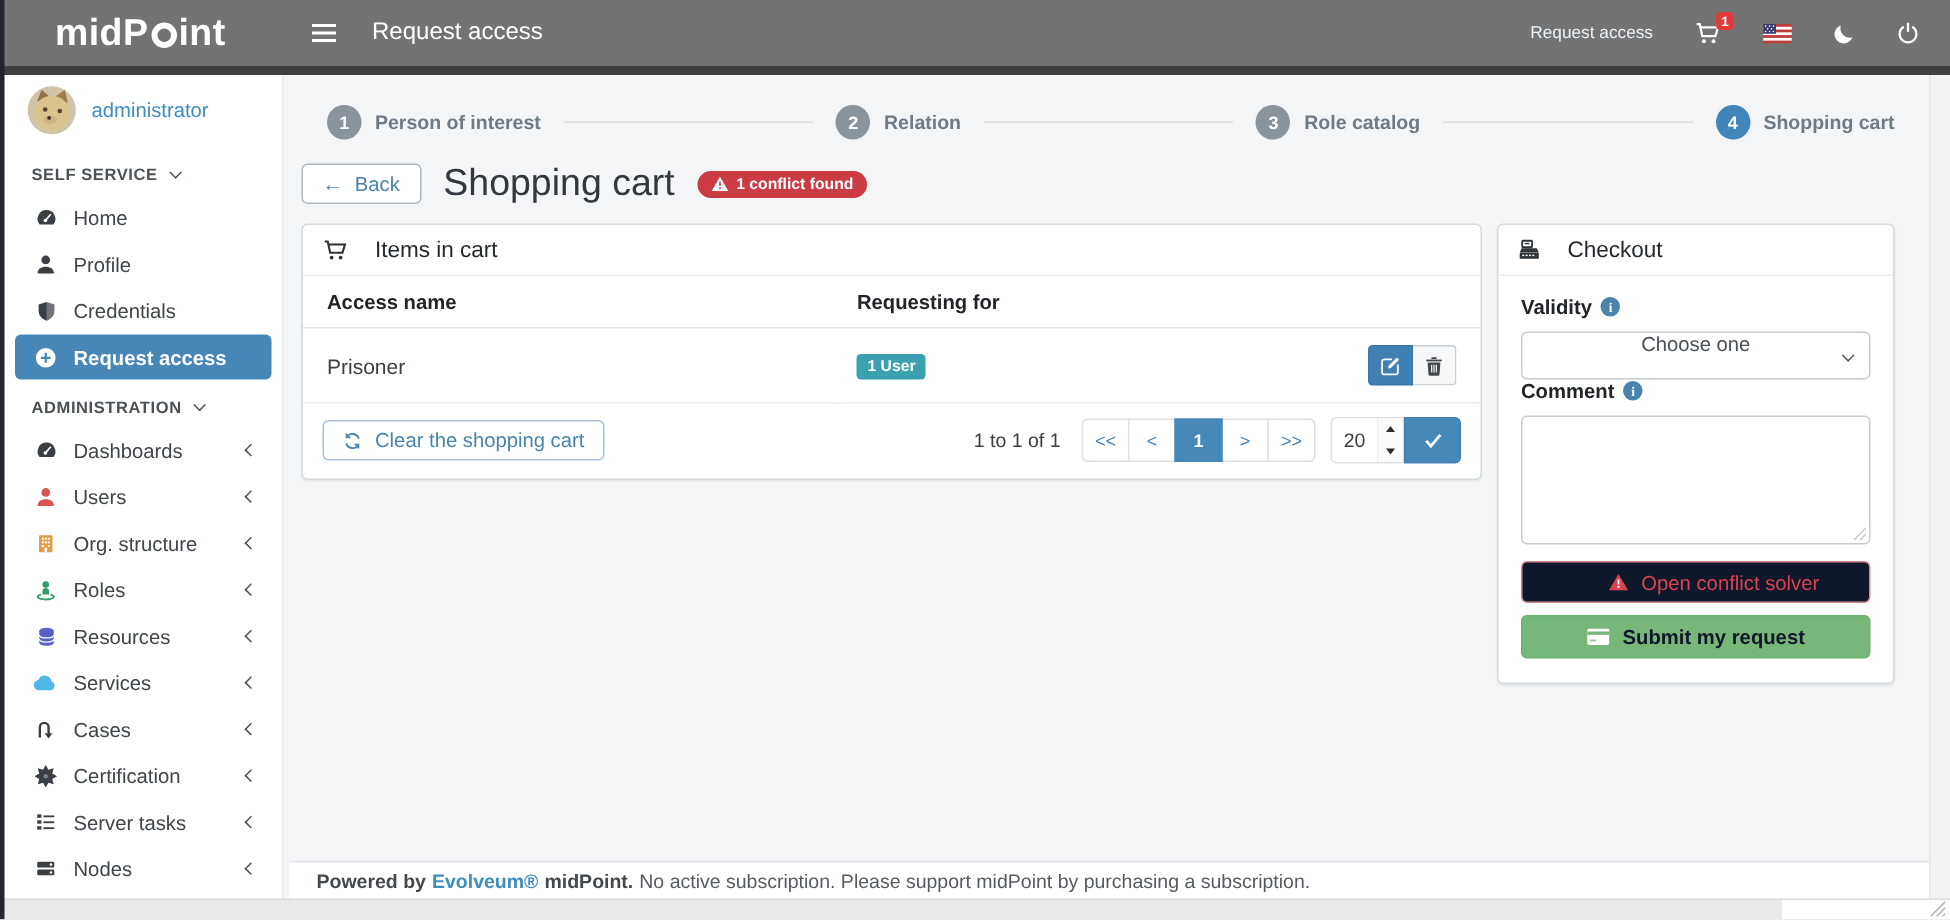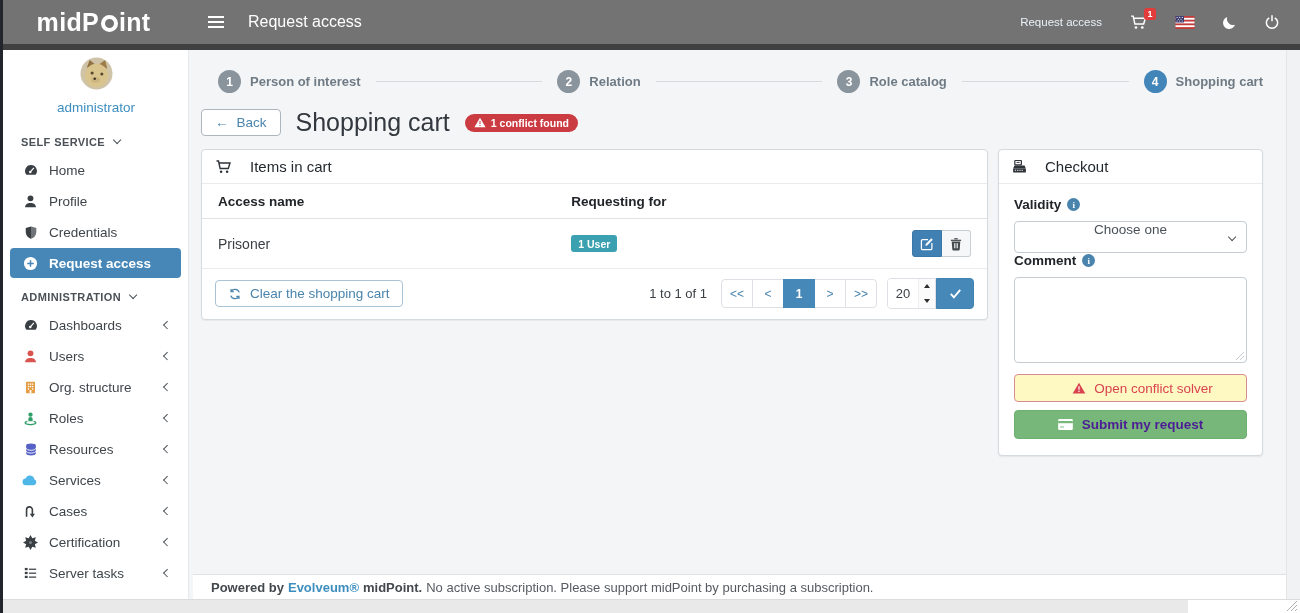--- a/index.html
+++ b/index.html
@@ -19,21 +19,21 @@
   .hamburger{margin-left:17px;display:flex;flex-direction:column;gap:3px;cursor:pointer;padding:4px;}
   .hamburger i{display:block;width:16px;height:2px;background:#fff;}
   .nav-title{margin-left:20px;font-size:16px;}
   .nav-right{margin-left:auto;display:flex;align-items:center;gap:27px;margin-right:20px;}
   .nav-link-sm{font-size:11.5px;color:#eaf1f8;}
   .cart-wrap{position:relative;display:flex;}
   .cart-badge{position:absolute;top:-6px;right:-8px;background:#e23b3b;color:#fff;font-size:9px;font-weight:bold;
               padding:1px 3.5px;border-radius:3px;line-height:1.2;}
   
   .sidebar{position:absolute;left:3px;top:44px;width:185px;bottom:13px;background:#fff;border-right:1px solid #e6e8ea;z-index:10;}
-  .user-panel{display:flex;align-items:center;gap:10px;padding:13px 14px 9px 15px;flex-direction:column;}
+  .user-panel{display:flex;align-items:center;gap:10px;padding:13px 14px 9px 15px;}
   .user-name{font-size:13.5px;color:#3d8ebf;}
   .side-section{display:flex;align-items:center;gap:9px;padding:12px 14px 6px 18px;font-size:11px;font-weight:bold;
                 color:#4b5157;letter-spacing:.4px;cursor:pointer;}
   .side-item{display:flex;align-items:center;height:30px;margin:1px 7px;padding:0 7px 0 11px;border-radius:4px;
              font-size:13.5px;color:#3f454a;cursor:pointer;}
   .side-item .ic{width:19px;display:flex;justify-content:center;margin-right:9px;color:#3a3f44;}
   .side-item.active{background:#4787b8;color:#fff;font-weight:bold;}
   .cv{display:inline-block;border:solid #4b5157;border-width:0 1.6px 1.6px 0;padding:2.6px;}
   .cv-down{transform:rotate(45deg);margin-top:-3px;}
   .cv-left{transform:rotate(135deg);margin-left:auto;margin-right:4px;}
@@ -91,25 +91,25 @@
   
   .checkout{width:263px;box-shadow:0 1px 2px rgba(0,0,0,.07);}
   .checkout-body{padding:13px 15px 16px 15px;}
   .field-label{display:flex;align-items:center;gap:6px;font-size:13.5px;font-weight:bold;color:#212529;margin-bottom:9px;}
   .info-ic{width:13px;height:13px;border-radius:50%;background:#4a84ad;color:#fff;font-size:9px;font-weight:bold;
            display:inline-flex;align-items:center;justify-content:center;font-family:"Liberation Serif",serif;}
   .select{display:flex;align-items:center;height:30px;border:1px solid #c6ccd2;border-radius:4px;padding:0 11px;
           font-size:13.5px;color:#495057;cursor:pointer;margin-bottom:0;background:#fff;flex-direction:column;}
   .select .cv{border-color:#555;margin-left:auto;}
   .textarea{position:relative;height:84px;border:1px solid #c6ccd2;border-radius:4px;background:#fff;margin-bottom:11px;}
-  .btn-conflict{display:flex;align-items:center;justify-content:center;gap:8px;width:100%;height:28px;background:#fef9c3;
+  .btn-conflict{display:flex;align-items:center;justify-content:center;gap:8px;width:100%;height:28px;background:#0f172a;
                 border:1px solid #d98b92;border-radius:4px;color:#d9434f;font-size:13.5px;cursor:pointer;
                 font-family:inherit;box-sizing:border-box;margin-bottom:8px;padding-left:30px;}
   .btn-submit{display:flex;align-items:center;justify-content:center;gap:9px;width:100%;height:29px;background:#77b87a;
-              border:1px solid #6db170;border-radius:4px;color:#4c1d95;font-size:13.5px;font-weight:bold;cursor:pointer;
+              border:1px solid #6db170;border-radius:4px;color:#0f172a;font-size:13.5px;font-weight:bold;cursor:pointer;
               font-family:inherit;box-sizing:border-box;}
   
   .footer{position:absolute;left:193px;right:13px;bottom:13px;height:25px;background:#fff;border-top:1px solid #dfe3e6;
           display:flex;align-items:center;padding:0 18px;font-size:13px;color:#565b61;z-index:12;}
   .footer b{color:#43484d;} .footer .vendor{color:#3d8ebf;font-weight:bold;cursor:pointer;}
   .footer span{margin-right:4px;}
 </style>
 </head>
 <body>
 

